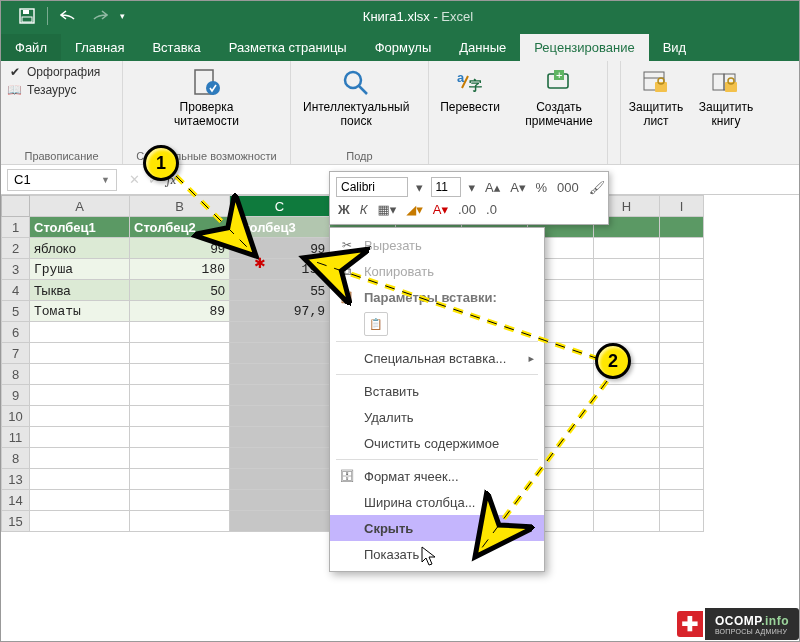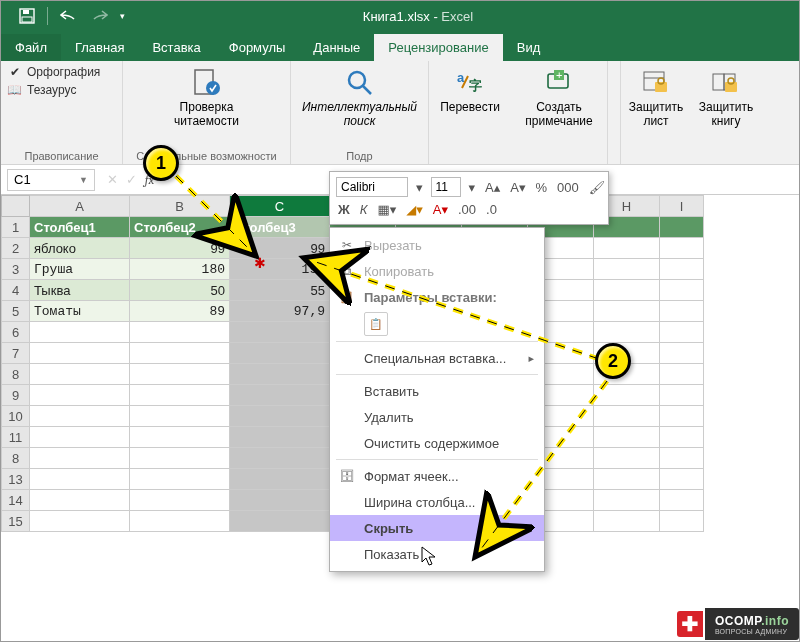--- a/index.html
+++ b/index.html
@@ -24,21 +24,21 @@
   .ribbon .group { border-right: 1px solid #d9d9d9; display: flex; flex-direction: column; justify-content: space-between; padding: 4px 6px 2px; }
   .ribbon .group .label { text-align: center; color: #666; font-size: 11px; padding-top:2px; }
   .ribbon .rbtn { display:flex; flex-direction:column; align-items:center; justify-content:flex-start; padding:2px 6px; text-align:center; line-height:1.15; gap:2px; }
   .ribbon .rbtn .ic { width:32px; height:32px; display:flex; align-items:center; justify-content:center; color:#1e6b40; }
   .ribbon .left-items { display:flex; flex-direction:column; gap:4px; }
   .ribbon .left-items .li { display:flex; align-items:center; gap:4px; color:#333; }
   .ribbon .left-items .li .ic2 { width:16px; height:14px; display:flex; align-items:center; justify-content:center; }
 
   
   .formula-bar { height: 30px; display:flex; align-items:center; border-bottom:1px solid #ccc; font-size:13px; background:#fff;}
-  .formula-bar .namebox { width:88px; border:1px solid #ccc; margin:3px 4px 3px 6px; height:22px; display:flex; align-items:center; padding:0 6px; background:#fff; justify-content:space-between;}
+  .formula-bar .namebox { width:110px; border:1px solid #ccc; margin:3px 4px 3px 6px; height:22px; display:flex; align-items:center; padding:0 6px; background:#fff; justify-content:space-between;}
   .formula-bar .namebox .dd { color:#777; font-size:9px; }
   .formula-bar .fxarea { display:flex; align-items:center; gap:8px; padding:0 8px; color:#888; }
   .formula-bar .fxarea .sym { font-style:italic; font-family:Cambria,serif; color:#555; }
 
   
   .sheet-container { position:relative; }
   .sheet { border-collapse:collapse; font-size:13px; color:#222; table-layout:fixed; }
   .sheet th, .sheet td { border:1px solid #ccc; height:21px; }
   .sheet .corner { width:28px; background:#e6e6e6; border:1px solid #bbb; }
   .sheet .colhead { background:#e6e6e6; text-align:center; font-weight:normal; color:#555; }
@@ -120,20 +120,21 @@
   </div>
   <div class="title">
     <span>Книга1.xlsx</span><span> - </span><span class="appname">Excel</span>
   </div>
 </div>
 
 <div class="tabs">
   <div class="tab file">Файл</div>
   <div class="tab">Главная</div>
   <div class="tab">Вставка</div>
+  <div class="tab">Разметка страницы</div>
   <div class="tab">Формулы</div>
   <div class="tab">Данные</div>
   <div class="tab active">Рецензирование</div>
   <div class="tab">Вид</div>
 </div>
 
 <div class="ribbon">
   <div class="group" style="width:122px;">
     <div class="left-items">
       <div class="li">
@@ -157,21 +158,21 @@
               <path d="M19 20 l2 3 l4 -6" stroke="#fff" fill="none" stroke-width="1.6"></path>
             </svg>
           </div>
         <span style="white-space:pre-line;">Проверка
 читаемости</span>
       </div>
     </div>
     <div class="label">Специальные возможности</div>
   </div>
   <div class="group" style="width:138px;">
-    <div style="display:flex;justify-content:center;font-style:italic;">
+    <div style="display:flex;justify-content:flex-start;">
       <div class="rbtn">
         <div class="ic">
             <svg width="30" height="30">
               <circle cx="12" cy="12" r="8" fill="none" stroke="#2e7bbd" stroke-width="2.5"></circle>
               <line x1="18" y1="18" x2="26" y2="26" stroke="#2e7bbd" stroke-width="2.5"></line>
             </svg>
           </div>
         <span style="white-space:pre-line;">Интеллектуальный
 поиск</span>
       </div>

